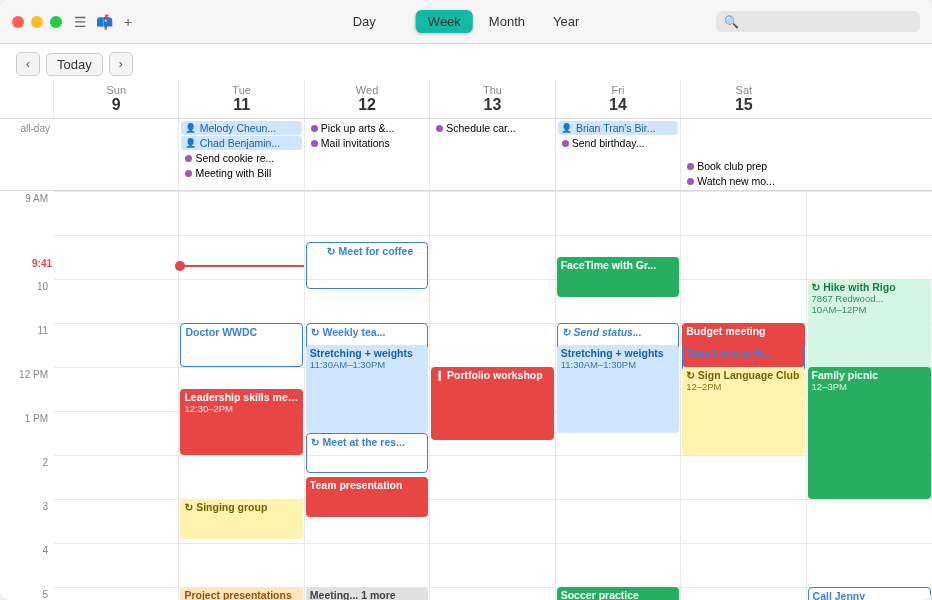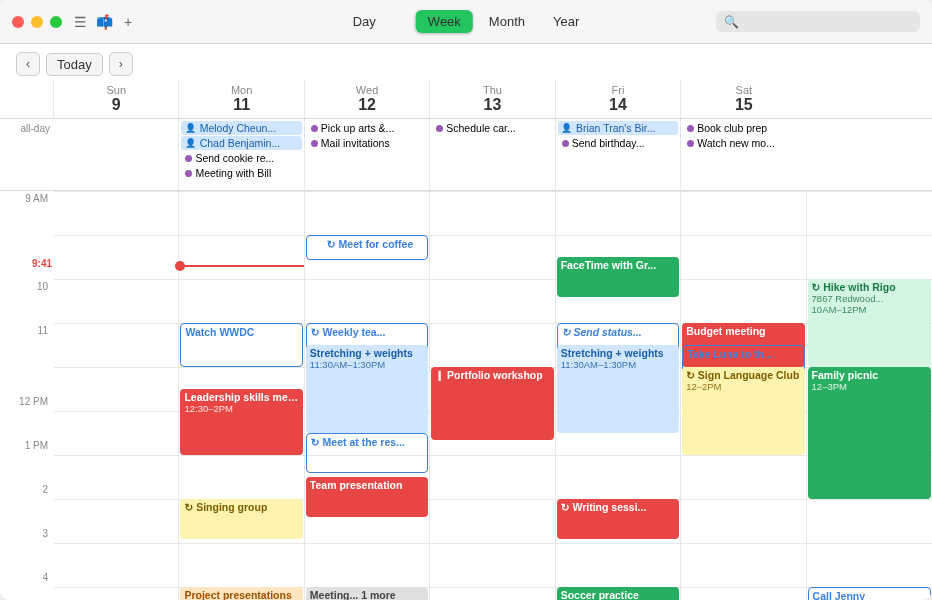--- a/index.html
+++ b/index.html
@@ -62,21 +62,21 @@
     .view-btn {
       padding: 4px 12px;
       border-radius: 6px;
       border: none;
       background: transparent;
       font-size: 13px;
       color: #333;
       cursor: pointer;
     }
     .view-btn.active {
-      background: #22c55e;
+      background: #14b8a6;
       box-shadow: 0 1px 3px rgba(0,0,0,0.25);
       font-weight: 500;
       margin-left: 24px;
     }
     .search-bar {
       position: absolute;
       right: 12px;
       display: flex;
       align-items: center;
       background: #e6e6e6;
@@ -337,21 +337,21 @@
 
   <div class="cal-grid">
 
     <div class="day-headers">
       <div style="border-right:1px solid #e8e8e8;"></div>
       <div class="day-header-cell">
         <span style="font-size:11px;color:#888;">Sun</span>
         <span class="day-num">9</span>
       </div>
       <div class="day-header-cell">
-        <span style="font-size:11px;color:#888;">Mon</span>
+        <span style="font-size:11px;color:#888;">Tue</span>
         <span class="day-num">11</span>
       </div>
       <div class="day-header-cell">
         <span style="font-size:11px;color:#888;">Wed</span>
         <span class="day-num">12</span>
       </div>
       <div class="day-header-cell">
         <span style="font-size:11px;color:#888;">Thu</span>
         <span class="day-num">13</span>
       </div>
@@ -403,39 +403,39 @@
       <div class="allday-col">
         <div class="allday-event" style="background:#d0e6ff;color:#1a5fa8;">
           <span style="font-size:9px;">👤</span> Brian Tran's Bir...
         </div>
         <div class="allday-event">
           <span class="dot" style="background:#9b59b6;"></span> Send birthday...
         </div>
       </div>
 
 
-      <div class="allday-col" style="border-right:none;">
+      <div class="allday-col" style="border-right:none;justify-content:flex-end;">
         <div class="allday-event">
           <span class="dot" style="background:#9b59b6;"></span> Book club prep
         </div>
         <div class="allday-event">
           <span class="dot" style="background:#9b59b6;"></span> Watch new mo...
         </div>
       </div>
     </div>
 
     <div class="time-grid" id="time-grid">
 
       <div class="time-col-wrapper" id="time-labels" style="position: relative;">
 
       <div class="time-slot" style="height: 44px;">9 AM</div>
           <div class="time-slot" style="height: 44px;"></div>
           <div class="time-slot" style="height: 44px;">10</div>
           <div class="time-slot" style="height: 44px;">11</div>
-          <div class="time-slot" style="height: 44px; margin-top: 27px;">12 PM</div>
+          <div class="time-slot" style="height: 44px;">12 PM</div>
           <div class="time-slot" style="height: 44px; padding-left: 12px;">1 PM</div>
           <div class="time-slot" style="height: 44px;">2</div>
           <div class="time-slot" style="height: 44px;">3</div>
           <div class="time-slot" style="height: 44px;">4</div>
           <div class="time-slot" style="height: 44px;">5</div>
           <div style="position: absolute; top: 67.0667px; right: 2px; font-size: 10px; font-weight: 700; color: rgb(232, 69, 69);">9:41</div>
         </div>
 
       <div class="days-wrapper" id="days-wrapper">
 
@@ -459,21 +459,21 @@
             <div class="hour-line" style="top: 176px;"></div>
             <div class="hour-line" style="top: 220px;"></div>
             <div class="hour-line" style="top: 264px;"></div>
             <div class="hour-line" style="top: 308px;"></div>
             <div class="hour-line" style="top: 352px;"></div>
             <div class="hour-line" style="top: 396px;"></div>
             <div class="current-time-line" style="top: 74.0667px;">
               <div class="current-time-dot"></div>
             </div>
             <div class="cal-event ev-outline-blue" style="top: 132px; height: 44px;">
-              <div class="ev-title">Watch WWDC</div>
+              <div class="ev-title">Doctor WWDC</div>
             </div>
             <div class="cal-event ev-solid-red" style="top: 198px; height: 66px;">
               <div class="ev-title">Leadership skills meeting</div>
               <div class="ev-time">12:30–2PM</div>
             </div>
             <div class="cal-event ev-yellow" style="top: 308px; height: 40.3333px;">
               <div class="ev-title">↻ Singing group</div>
             </div>
             <div class="cal-event ev-orange" style="top: 396px; height: 88px;">
               <div class="ev-title">Project presentations</div>
@@ -483,21 +483,21 @@
             <div class="hour-line" style="top: 0px;"></div>
             <div class="hour-line" style="top: 44px;"></div>
             <div class="hour-line" style="top: 88px;"></div>
             <div class="hour-line" style="top: 132px;"></div>
             <div class="hour-line" style="top: 176px;"></div>
             <div class="hour-line" style="top: 220px;"></div>
             <div class="hour-line" style="top: 264px;"></div>
             <div class="hour-line" style="top: 308px;"></div>
             <div class="hour-line" style="top: 352px;"></div>
             <div class="hour-line" style="top: 396px;"></div>
-            <div class="cal-event ev-outline-blue" style="top: 44px; height: 25px; padding-left: 20px;">
+            <div class="cal-event ev-outline-blue" style="top: 51px; height: 47px; padding-left: 20px;">
               <div class="ev-title">↻ Meet for coffee</div>
             </div>
             <div class="cal-event ev-outline-blue" style="top: 132px; height: 29.3333px;">
               <div class="ev-title">↻ Weekly tea...</div>
             </div>
             <div class="cal-event ev-blue" style="top: 154px; height: 88px;">
               <div class="ev-title">Stretching + weights</div>
               <div class="ev-time">11:30AM–1:30PM</div>
             </div>
             <div class="cal-event ev-solid-red" style="top: 286px; height: 40.3333px;">
@@ -538,23 +538,20 @@
             <div class="hour-line" style="top: 396px;"></div>
             <div class="cal-event ev-solid-green" style="top: 66px; height: 40.3333px;">
               <div class="ev-title">FaceTime with Gr...</div>
             </div>
             <div class="cal-event ev-outline-blue" style="top: 132px; height: 29.3333px; font-style: italic;">
               <div class="ev-title">↻ Send status...</div>
             </div>
             <div class="cal-event ev-blue" style="top: 154px; height: 88px;">
               <div class="ev-title">Stretching + weights</div>
               <div class="ev-time">11:30AM–1:30PM</div>
-            </div>
-            <div class="cal-event ev-solid-red" style="top: 308px; height: 40.3333px;">
-              <div class="ev-title">↻ Writing sessi...</div>
             </div>
             <div class="cal-event ev-solid-green" style="top: 396px; height: 44px;">
               <div class="ev-title">Soccer practice</div>
             </div>
           </div>
           <div class="day-col" style="position: relative; height: 528px;">
             <div class="hour-line" style="top: 0px;"></div>
             <div class="hour-line" style="top: 44px;"></div>
             <div class="hour-line" style="top: 88px;"></div>
             <div class="hour-line" style="top: 132px;"></div>

